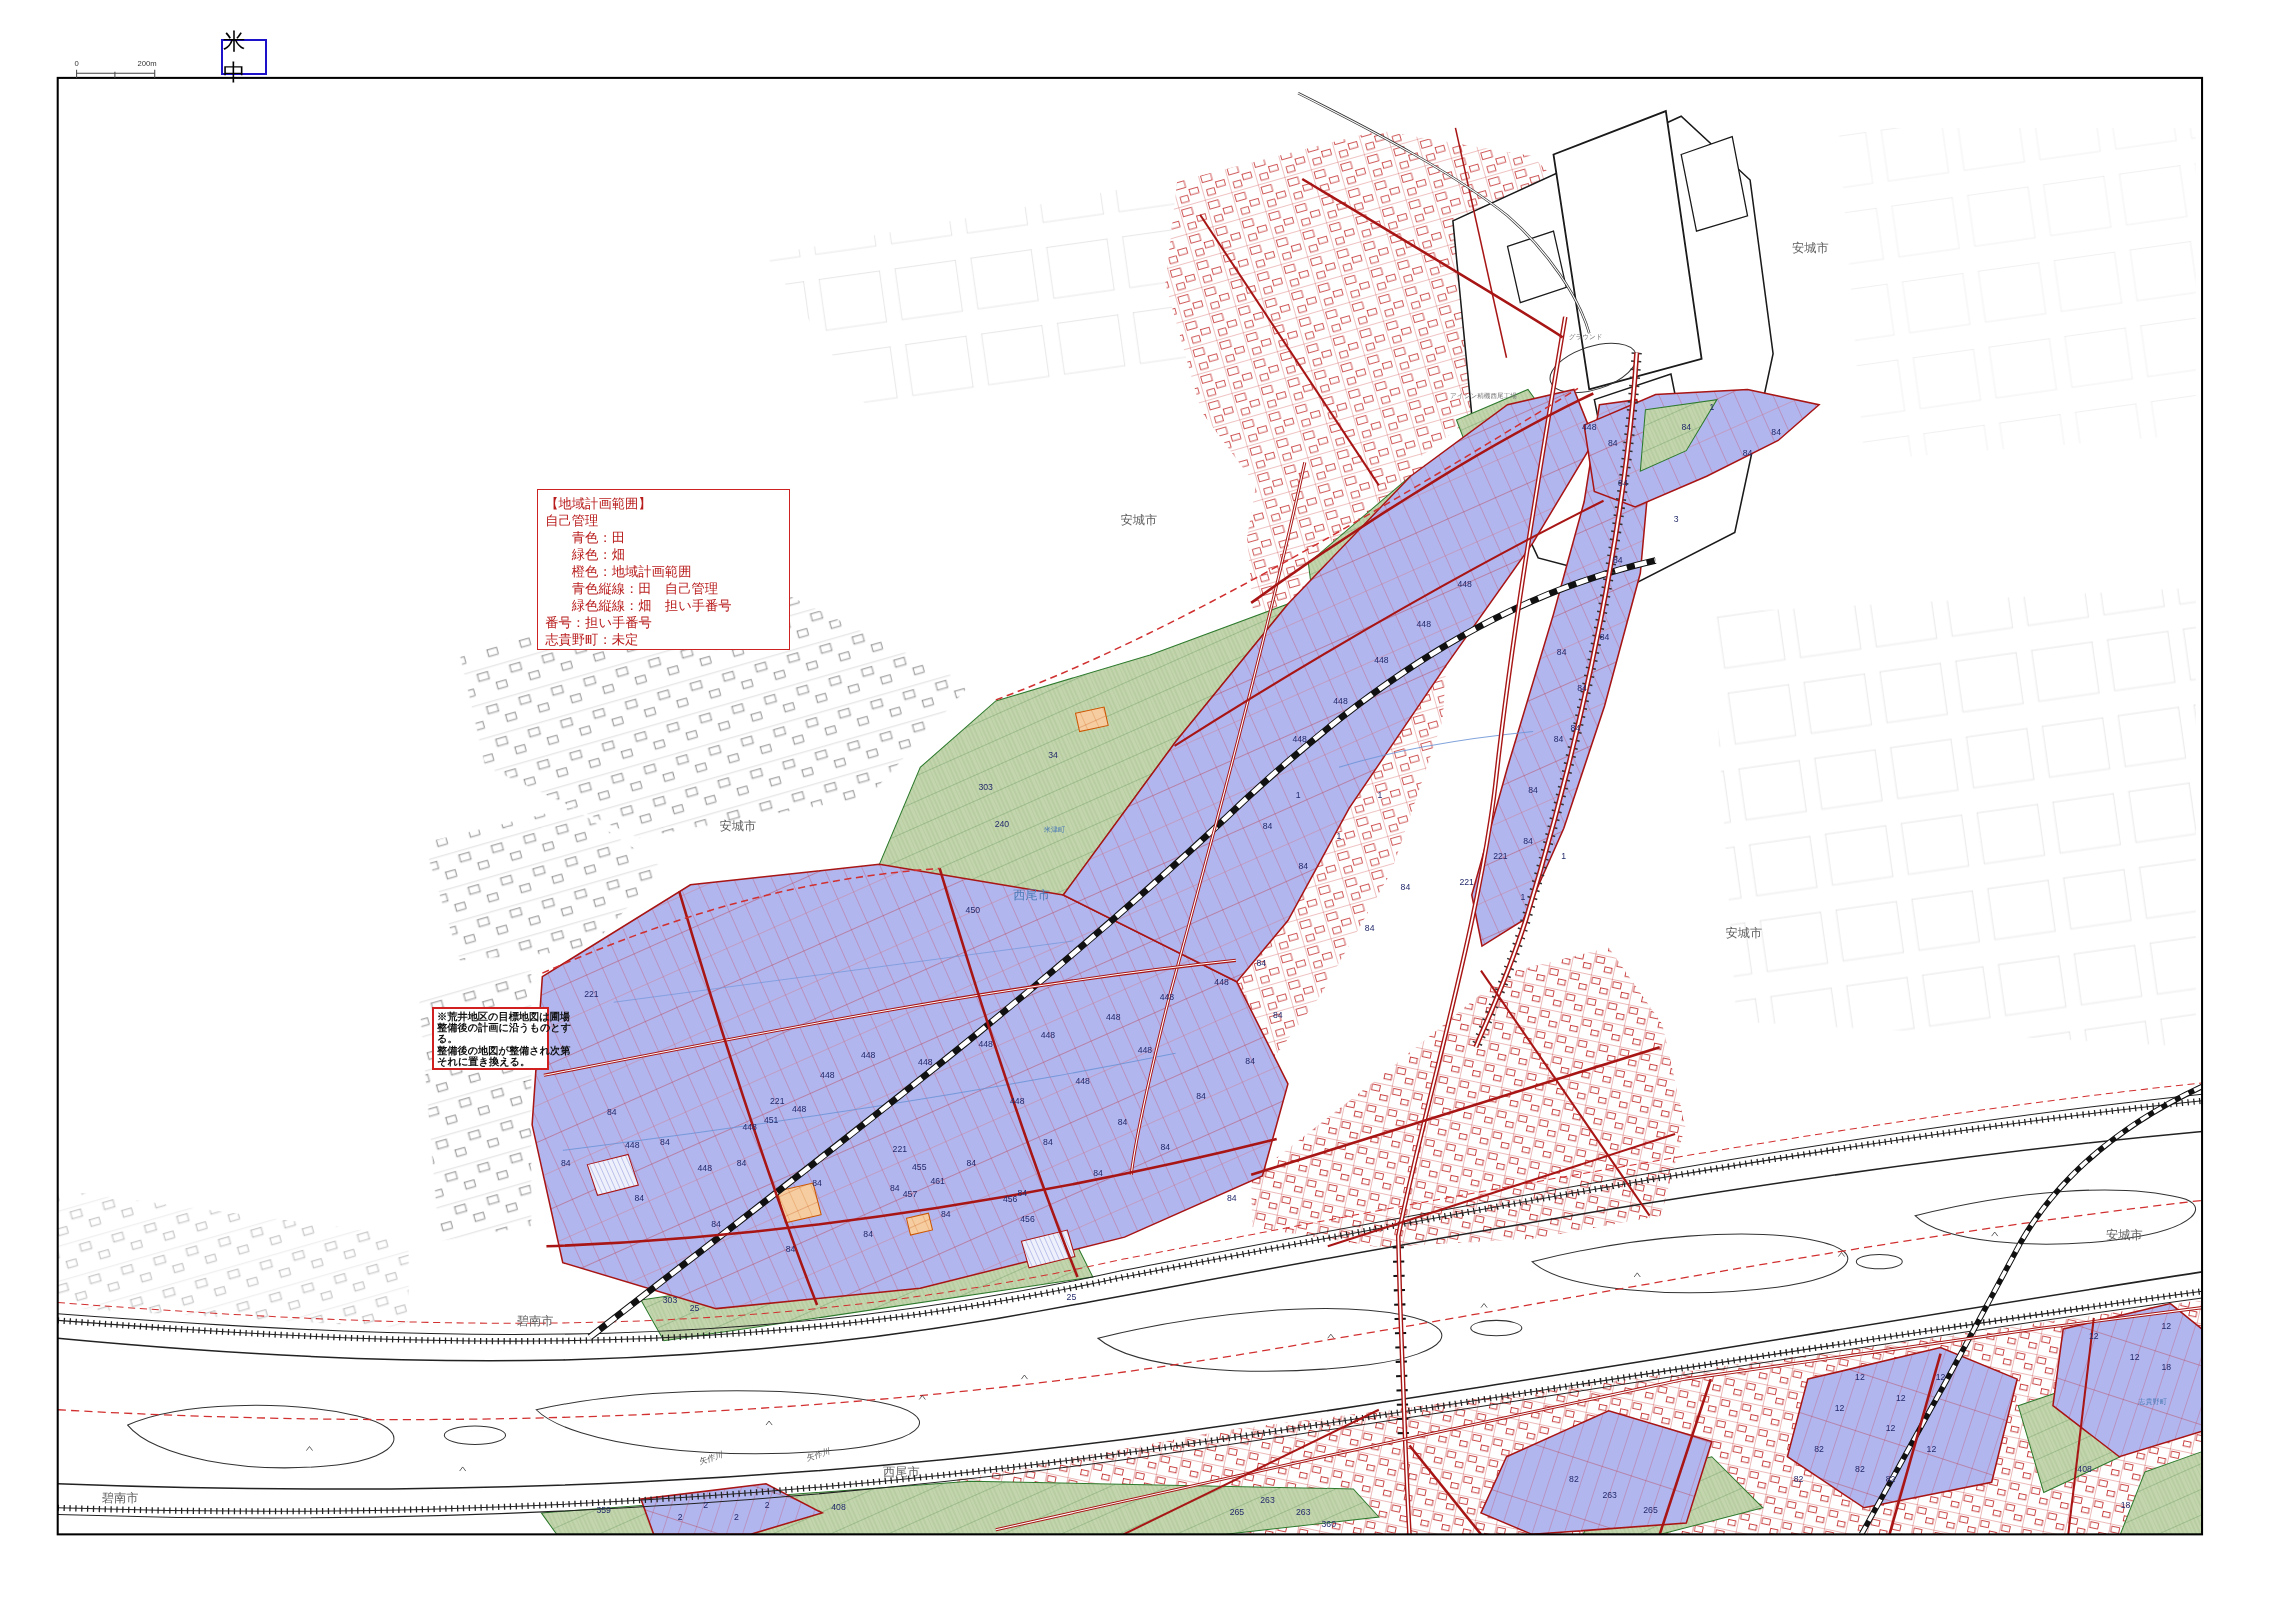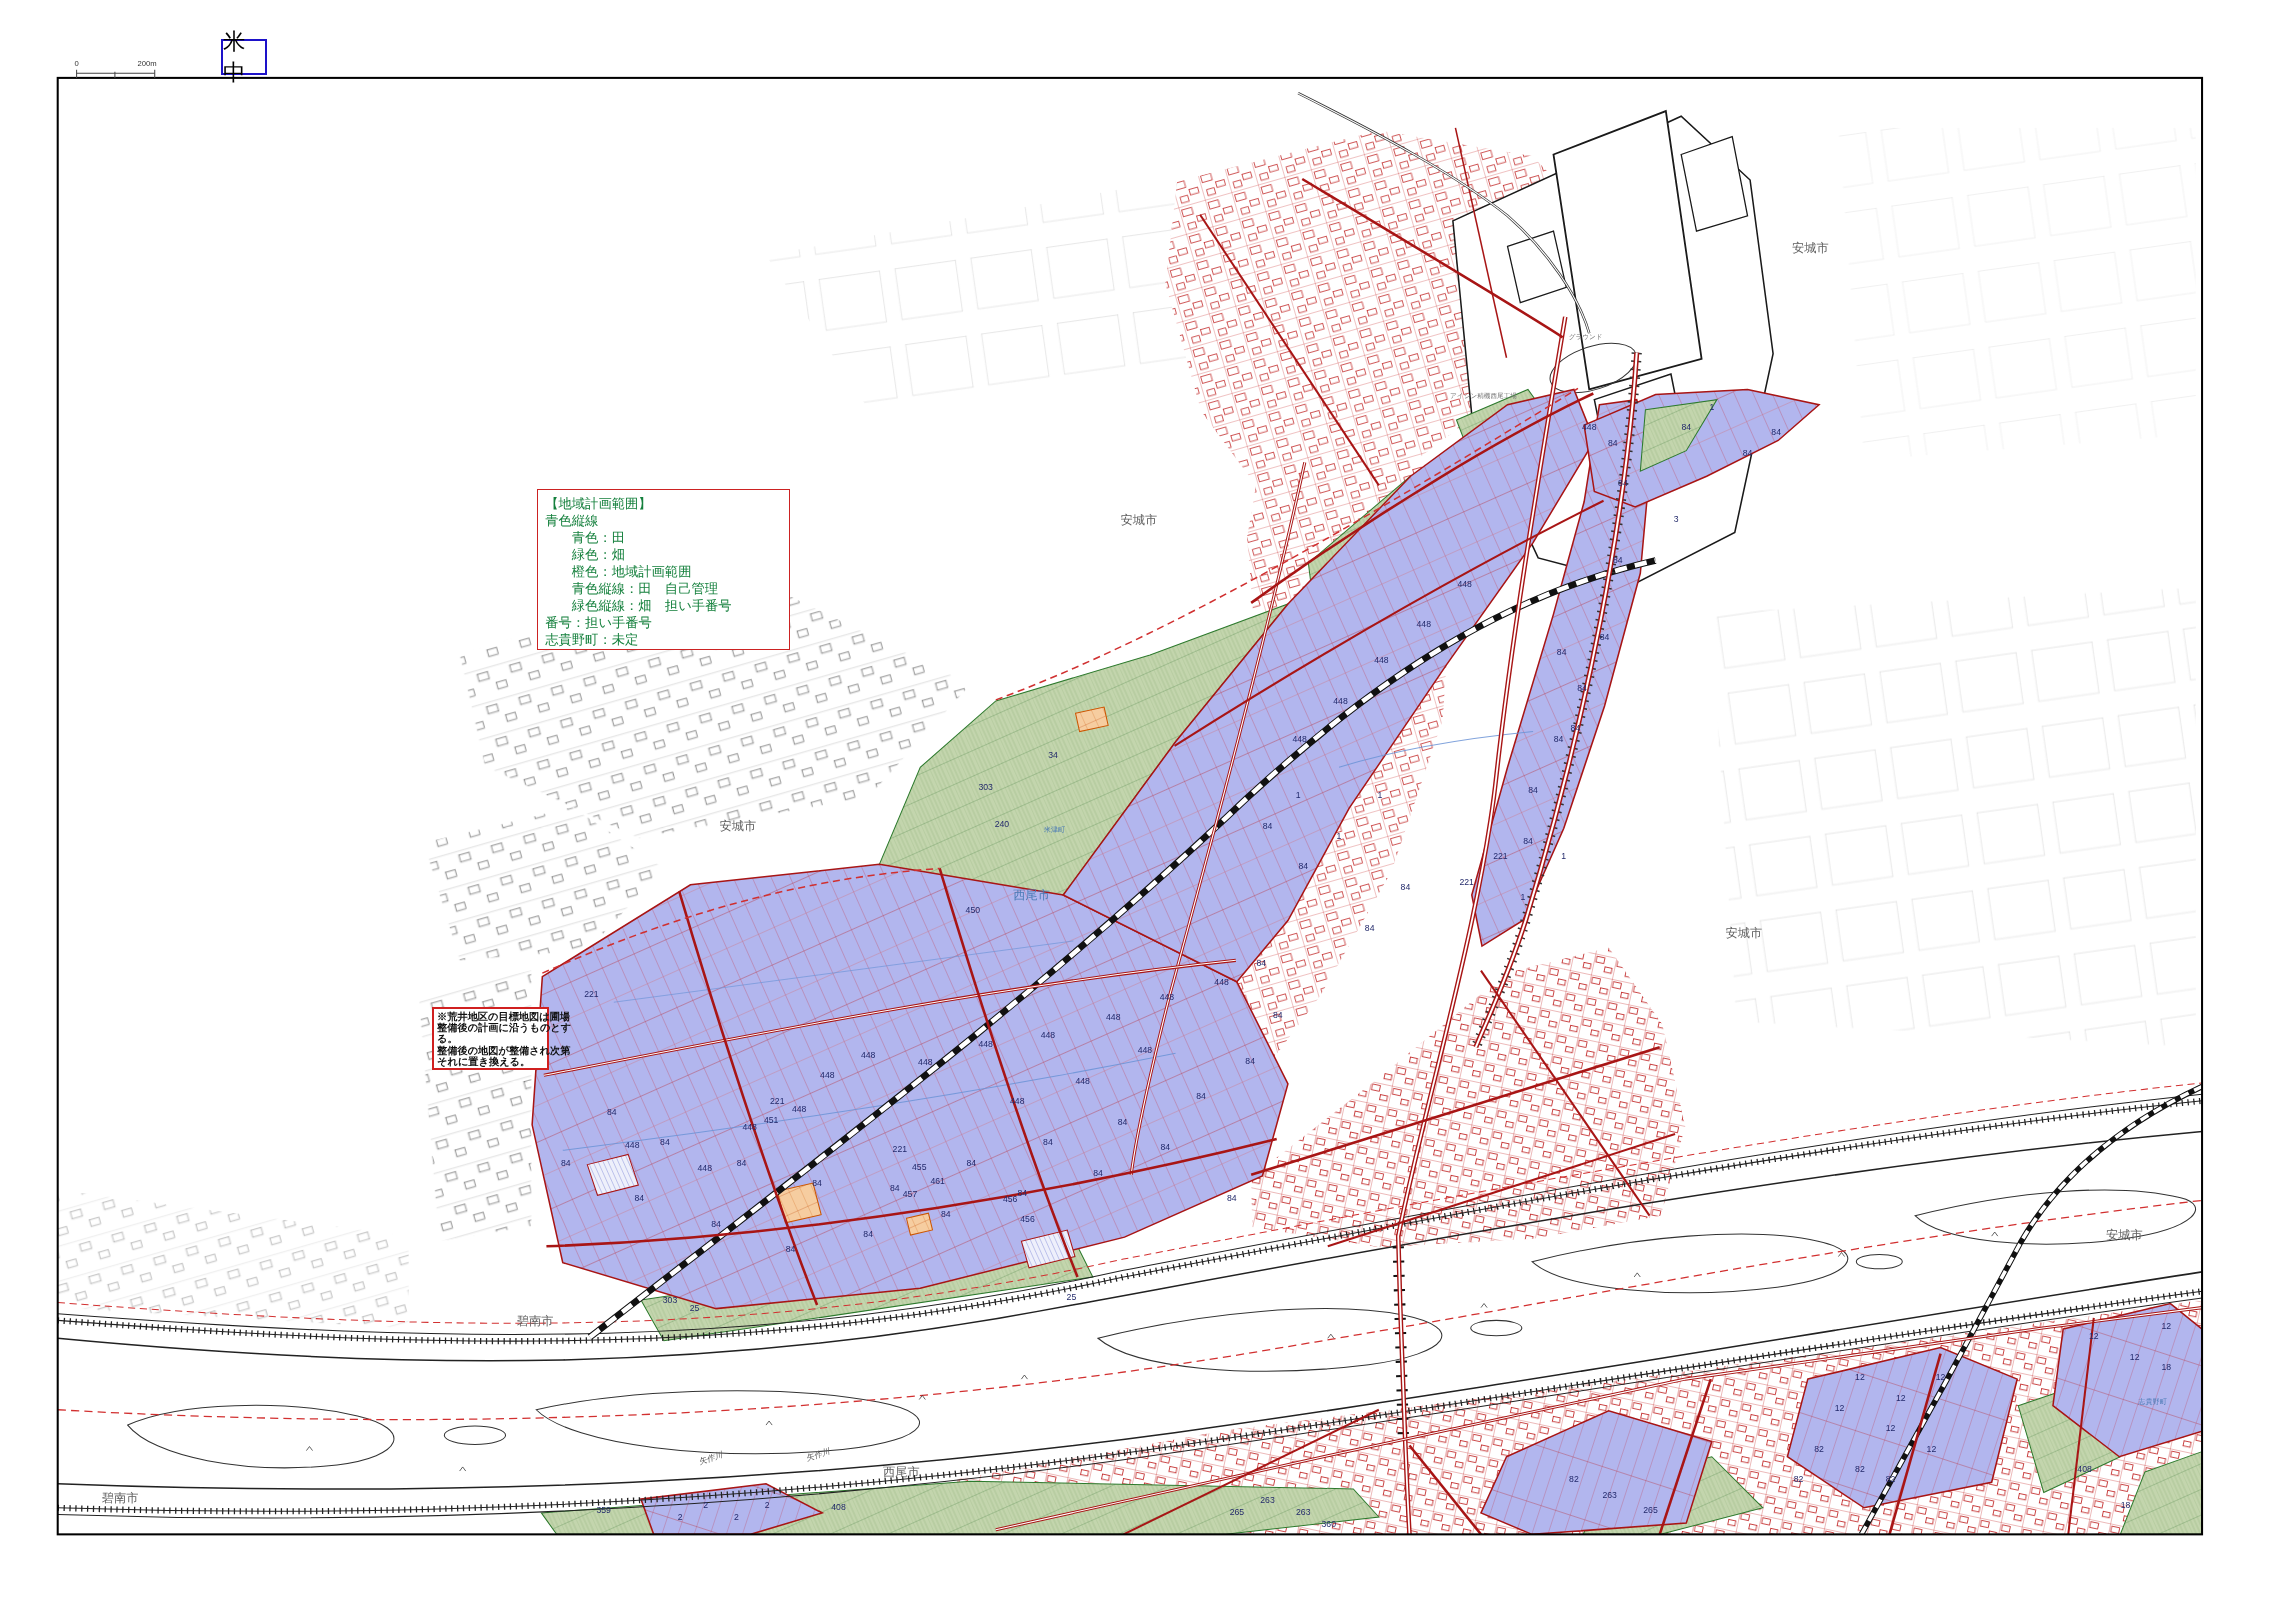--- a/index.html
+++ b/index.html
@@ -5,21 +5,21 @@
   html,body{margin:0;padding:0;background:#fff;}
   #stage{position:relative;width:2295px;height:1624px;background:#fff;overflow:hidden;
          font-family:"Liberation Sans",sans-serif;}
   #mapsvg{position:absolute;left:0;top:0;}
   svg text{font-family:"Liberation Sans",sans-serif;}
   .overlay{position:absolute;background:#fff;box-sizing:border-box;}
   #title-box{left:221px;top:39px;width:46px;height:36px;border:2.6px solid #1d12c9;
              display:flex;align-items:center;justify-content:flex-start;
              font-size:22.5px;color:#000;letter-spacing:1px;}
   #legend-box{left:537px;top:489px;width:253px;height:161px;border:1px solid #cc2222;
-              padding:5.1px 0 0 7.2px;font-size:13.3px;line-height:17px;color:#15803d;white-space:pre;}
+              padding:5.1px 0 0 7.2px;font-size:13.3px;line-height:17px;color:#b91c1c;white-space:pre;}
   #note-box{left:432px;top:1007px;width:117px;height:63px;border:2.6px solid #d02020;
             padding:2px 3.1px;font-size:10.2px;line-height:11.2px;color:#111;font-weight:bold;white-space:pre;}
   .lg-line,.nt-line{display:block;}
 </style>
 </head>
 <body>
 
 <div id="stage">
 
 <svg id="mapsvg" width="2295" height="1624" viewBox="0 0 4494 3179">
@@ -382,18 +382,18 @@
         <path d="M303,136 V152"></path>
   <text x="150" y="128" font-size="15" fill="#333" text-anchor="middle" stroke="none">0</text>
   <text x="288" y="128" font-size="15" fill="#333" text-anchor="middle" stroke="none">200m</text>
 </g>
 </svg>
 
 <div id="title-box" class="overlay">
   <span>米中</span>
 </div>
 
-<div id="legend-box" class="overlay"><span class="lg-line">【地域計画範囲】</span><span class="lg-line">青色縦線</span><span class="lg-line">　　青色：田</span><span class="lg-line">　　緑色：畑</span><span class="lg-line">　　橙色：地域計画範囲</span><span class="lg-line">　　青色縦線：田　自己管理</span><span class="lg-line">　　緑色縦線：畑　担い手番号</span><span class="lg-line">番号：担い手番号</span><span class="lg-line">志貴野町：未定</span></div>
+<div id="legend-box" class="overlay"><span class="lg-line">【地域計画範囲】</span><span class="lg-line">自己管理</span><span class="lg-line">　　青色：田</span><span class="lg-line">　　緑色：畑</span><span class="lg-line">　　橙色：地域計画範囲</span><span class="lg-line">　　青色縦線：田　自己管理</span><span class="lg-line">　　緑色縦線：畑　担い手番号</span><span class="lg-line">番号：担い手番号</span><span class="lg-line">志貴野町：未定</span></div>
 
 <div id="note-box" class="overlay"><span class="nt-line">※荒井地区の目標地図は圃場</span><span class="nt-line">整備後の計画に沿うものとす</span><span class="nt-line">る。</span><span class="nt-line">整備後の地図が整備され次第</span><span class="nt-line">それに置き換える。</span></div>
 
 </div>
 
 
 </body></html>

